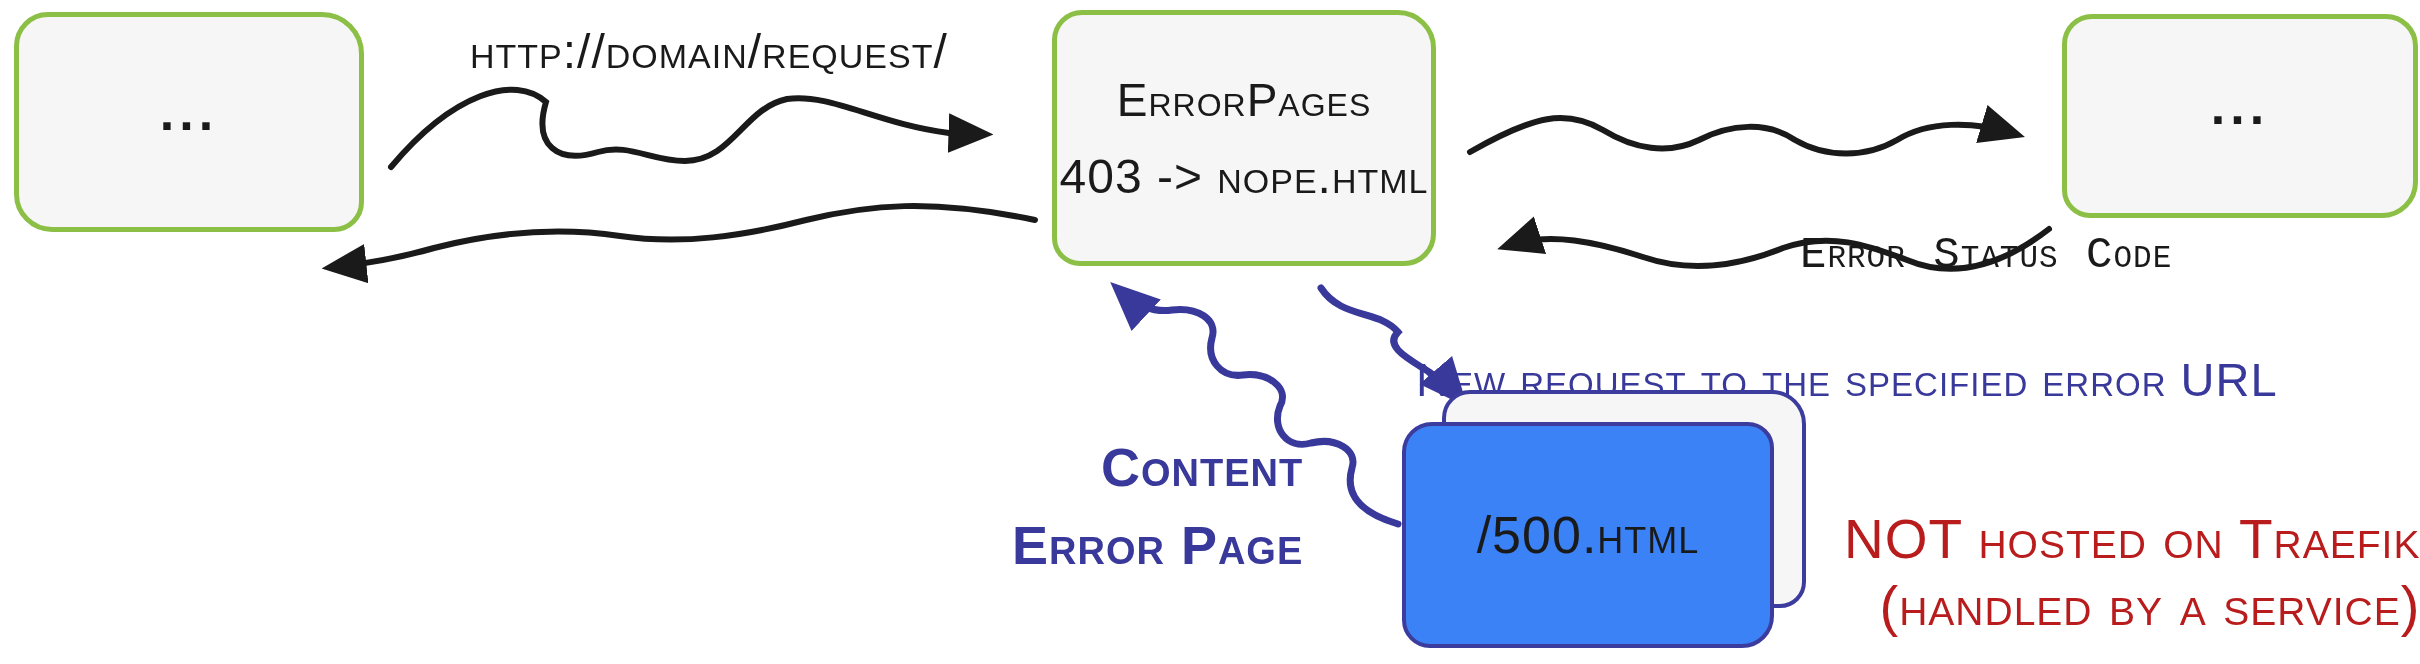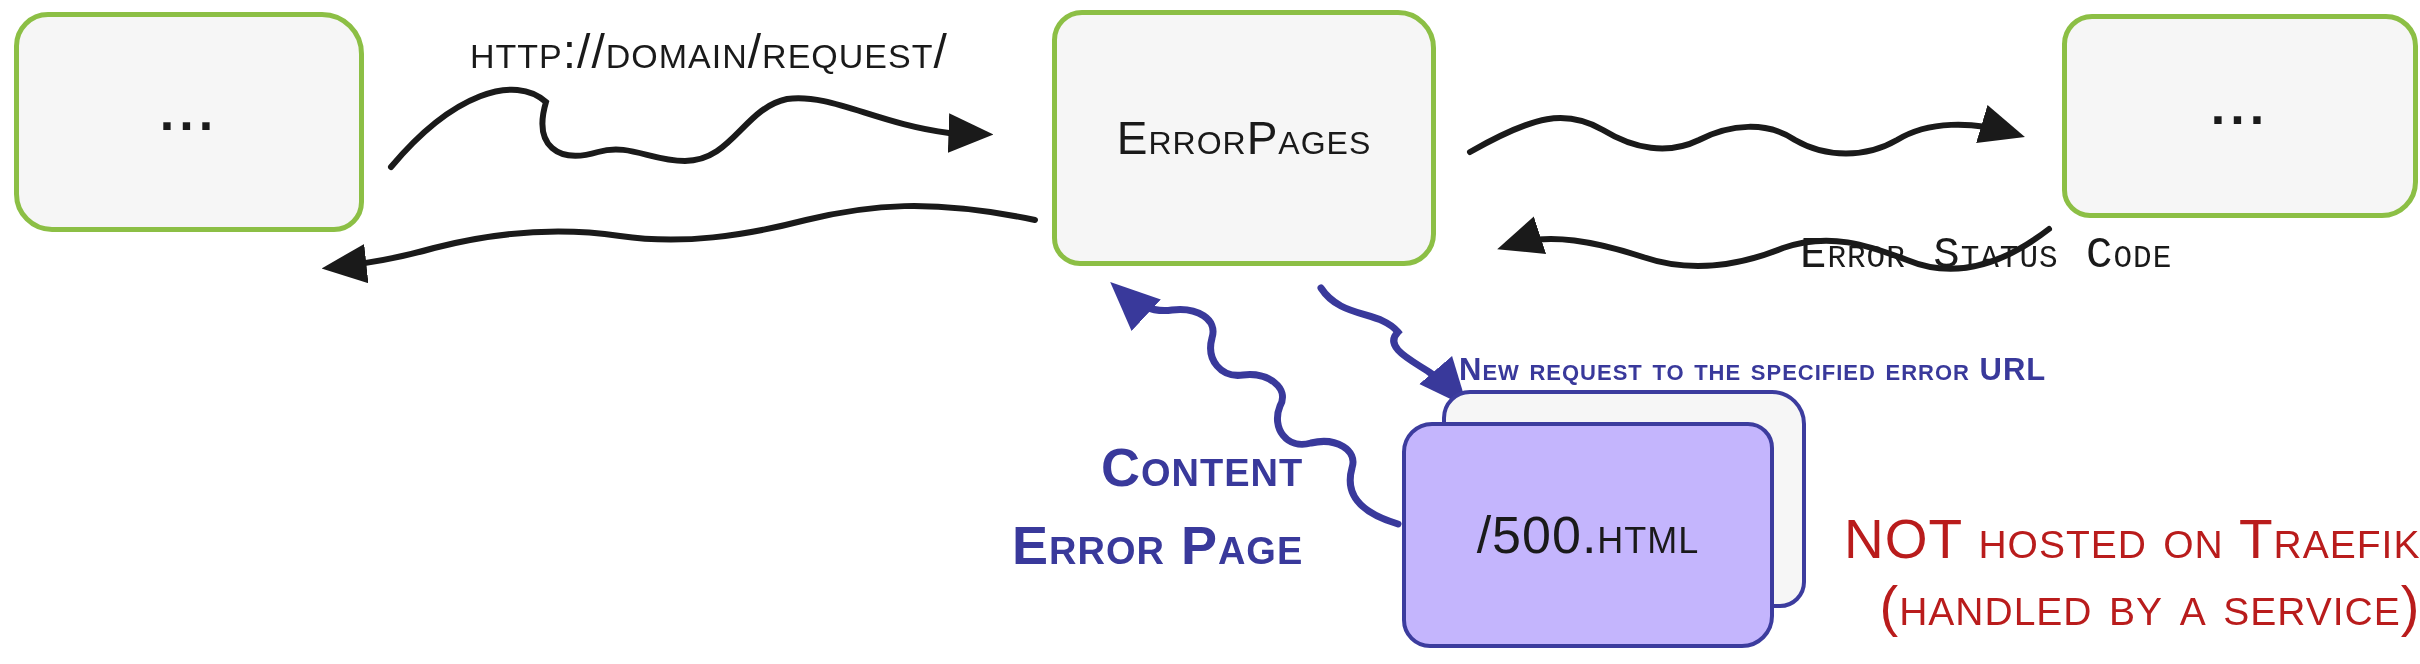--- a/index.html
+++ b/index.html
@@ -41,28 +41,28 @@
   .dots { font-size: 52px; font-weight: 700; letter-spacing: 5px; line-height: 0.6; padding-bottom: 18px; }
 
   .mw-title { font-size: 46px; letter-spacing: 1px; }
   .mw-rule  { font-size: 48px; letter-spacing: 1px; white-space: nowrap; }
 
   .label { position: absolute; white-space: nowrap; letter-spacing: 1px; text-align: right; }
   .request-url-label       { left: 470px;  top: 24px;  font-size: 48px; }
   .error-status-label      { left: 1800px; top: 230px; font-size: 44px; font-family: Liberation Mono, monospace; }
   .blue-text { color: #39399b; }
   .red-text  { color: #b91c1c; }
-  .new-request-label       { left: 1459px; top: 352px; font-size: 31px; font-weight: 700; }
+  .new-request-label       { left: 1416px; top: 352px; font-size: 47px; font-weight: 400; }
   .error-page-content-label{ left: 1012px; top: 428px; font-size: 54px; font-weight: 700; line-height: 1.45; white-space: nowrap; }
   .not-hosted-label        { left: 1844px; top: 506px; line-height: 1.2; white-space: nowrap; }
   .not-hosted-line  { font-size: 55px; }
   .handled-by-line  { font-size: 56px; margin-top: 0; }
 
   .stack-back  { left: 1442px; top: 390px; width: 364px; height: 218px; border-radius: 28px 34px 26px 30px; }
-  .stack-front { left: 1402px; top: 422px; width: 372px; height: 226px; border-radius: 30px 26px 32px 28px; background: #c4b5fd; }
+  .stack-front { left: 1402px; top: 422px; width: 372px; height: 226px; border-radius: 30px 26px 32px 28px; background: #3b82f6; }
   .error-file-label { font-size: 52px; letter-spacing: 1px; }
 </style>
 </head>
 <body>
 
 <div class="canvas">
 
   <svg class="arrows" viewBox="0 0 2420 664">
     <defs>
       <marker id="mk-black" viewBox="0 0 10 10" refX="7" refY="5" markerWidth="7.5" markerHeight="7.5" orient="auto">
@@ -87,20 +87,21 @@
   </svg>
 
   <div class="box green client-box">
     <span class="dots">...</span>
   </div>
 
   <div class="label request-url-label">http://domain/request/</div>
 
   <div class="box green middleware-box">
     <div class="mw-title">ErrorPages</div>
+    <div class="mw-rule">403 -&gt; nope.html</div>
   </div>
 
   <div class="box green service-box">
     <span class="dots">...</span>
   </div>
 
   <div class="label error-status-label">Error Status Code</div>
 
   <div class="label blue-text new-request-label">New request to the specified error URL</div>
 

